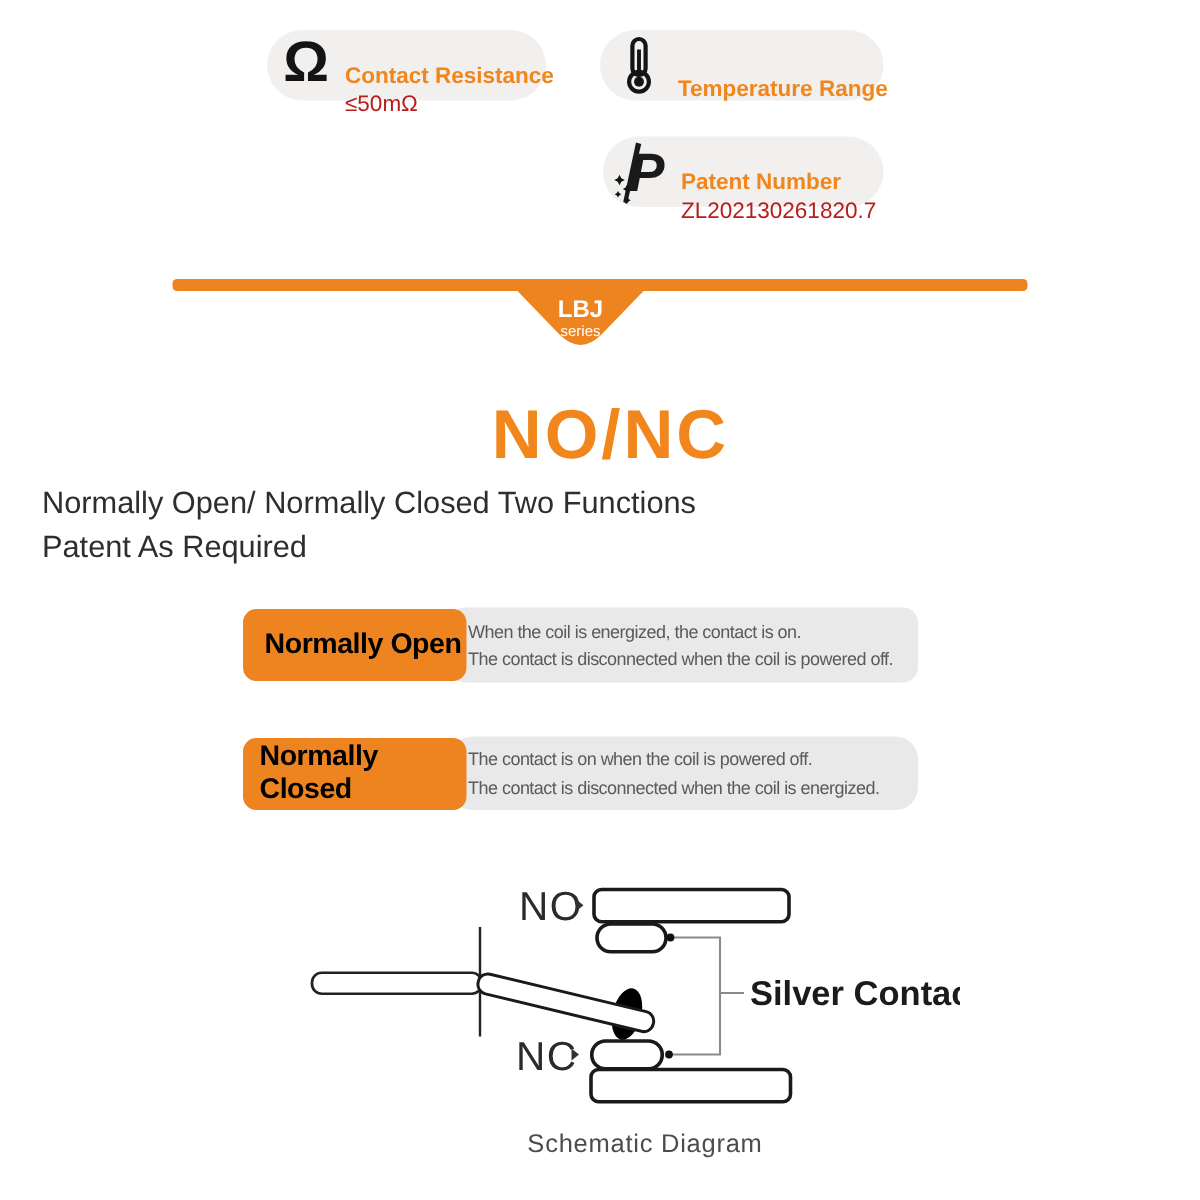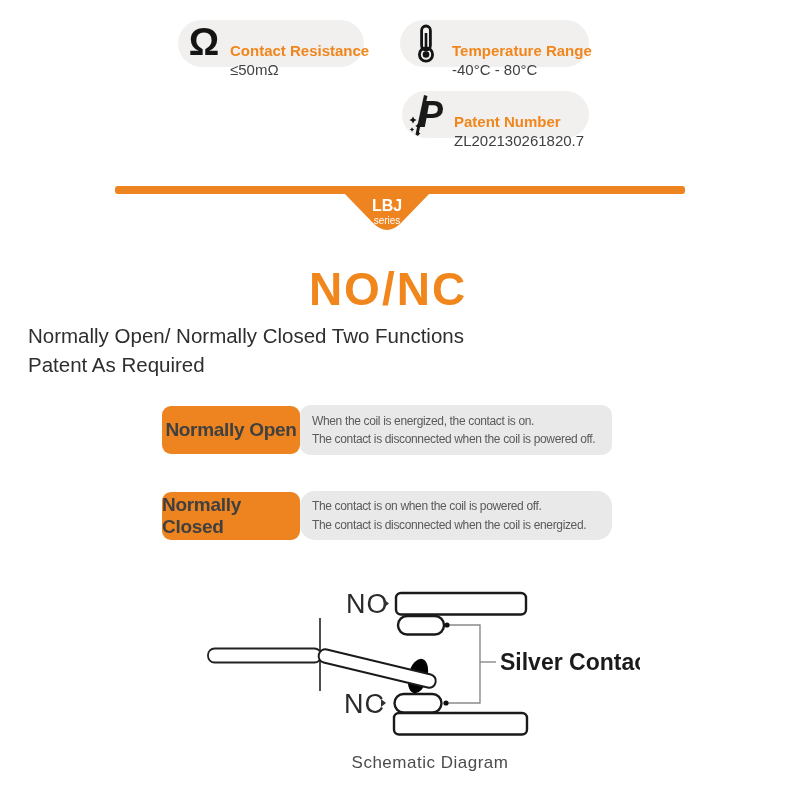--- a/index.html
+++ b/index.html
@@ -9,45 +9,45 @@
   
   .pill { position:absolute; background:#F1F0EF; border-radius:24px;
           display:flex; align-items:center; }
   #pill1 { left:178px; top:20px;  width:186px; height:47px; }
   #pill2 { left:400px; top:20px;  width:189px; height:47px; }
   #pill3 { left:181px; top:91px;  width:183px; height:47px; }
   #pill4 { left:402px; top:91px;  width:187px; height:47px; }
   .icon-box { width:52px; display:flex; justify-content:center; align-items:center; flex-shrink:0; }
   .pill .txt { display:flex; flex-direction:column;margin-top:32px; }
   .pill .t { color:#F0861C; font-weight:bold; font-size:15px; line-height:19px; white-space:nowrap; }
-  .pill .v { color:#404040; font-size:15px; line-height:19px; white-space:nowrap; }
+  .pill .v { color:#b91c1c; font-size:15px; line-height:19px; white-space:nowrap; }
   .omega { font-size:38px; font-weight:bold; color:#141414; line-height:1; margin-top:-3px; }
 
   
   .divider { position:absolute; left:115px; top:186px; width:570px; height:8px;
              background:#EE8420; border-radius:3px; }
   .badge-svg { position:absolute; left:344px; top:193px; }
 
   
   .main-title { position:absolute; left:0; top:262px; width:776px; text-align:center;
-                font-size:46px; font-weight:800; color:#F0861C; letter-spacing:2px; }
+                font-size:46px; font-weight:800; color:#F0861C; letter-spacing:2px;padding-left:19px; }
   .subtitle { position:absolute; left:0; top:321px; width:762px; text-align:left;
               font-size:20.5px; color:#2E2E2E; line-height:29px; font-weight:500;margin-left:28px; }
 
   
   .func-desc { position:absolute; background:#E9E9E9; border-radius:10px;
                display:flex; flex-direction:column; justify-content:center;
                padding-left:12px; box-sizing:border-box; }
   #desc1 { left:300px; top:405px; width:312px; height:50px; }
   #desc2 { left:300px; top:491px; width:312px; height:49px;border-radius:15px; }
   .func-desc .d { font-size:12px; color:#5A5A5A; line-height:18.5px;
                   white-space:nowrap; letter-spacing:-0.35px; }
   .func-btn { position:absolute; width:138px; height:48px; background:#EE8420;
               border-radius:9px; display:flex; align-items:center; justify-content:center;
-              color:#404040; font-size:19px; font-weight:bold; letter-spacing:-0.3px; }
+              color:#000000; font-size:19px; font-weight:bold; letter-spacing:-0.3px;padding-left:11px; }
   #btn1 { left:162px; top:406px; }
   #btn2 { left:162px; top:492px; }
 
   
   .schematic { position:absolute; left:180px; top:585px; }
   .caption { position:absolute; left:0; top:753px; width:780px; text-align:center;
              font-size:17px; color:#4C4C4C; letter-spacing:0.5px;padding-left:40px; }
   svg text { font-family:"Liberation Sans", sans-serif; }
 </style>
 </head>
@@ -69,21 +69,20 @@
     <span class="icon-box">
       <svg width="20" height="40" viewBox="0 0 20 40">
         <rect x="5.6" y="2" width="8.8" height="24" rx="4.4" fill="none" stroke="#141414" stroke-width="2.8"></rect>
         <circle cx="10" cy="30.5" r="6.6" fill="none" stroke="#141414" stroke-width="2.8"></circle>
         <line x1="10" y1="9" x2="10" y2="26" stroke="#141414" stroke-width="2.6"></line>
         <circle cx="10" cy="30.5" r="3.3" fill="#141414"></circle>
       </svg>
     </span>
     <span class="txt">
       <span class="t">Temperature Range</span>
-      <span class="v">-40°C - 80°C</span>
     </span>
   </div>
 
 
   <div class="pill" id="pill4">
     <span class="icon-box">
       <svg width="40" height="44" viewBox="0 0 40 44">
         <text x="11" y="34" font-size="36" font-weight="bold" font-style="italic" fill="#1a1a1a">P</text>
         <polygon points="16,2 19.5,3 10,43 7.5,41.5" fill="#1a1a1a"></polygon>
         <polygon points="5,23.5 6.2,25.8 8.5,27 6.2,28.2 5,30.5 3.8,28.2 1.5,27 3.8,25.8" fill="#141414"></polygon>

